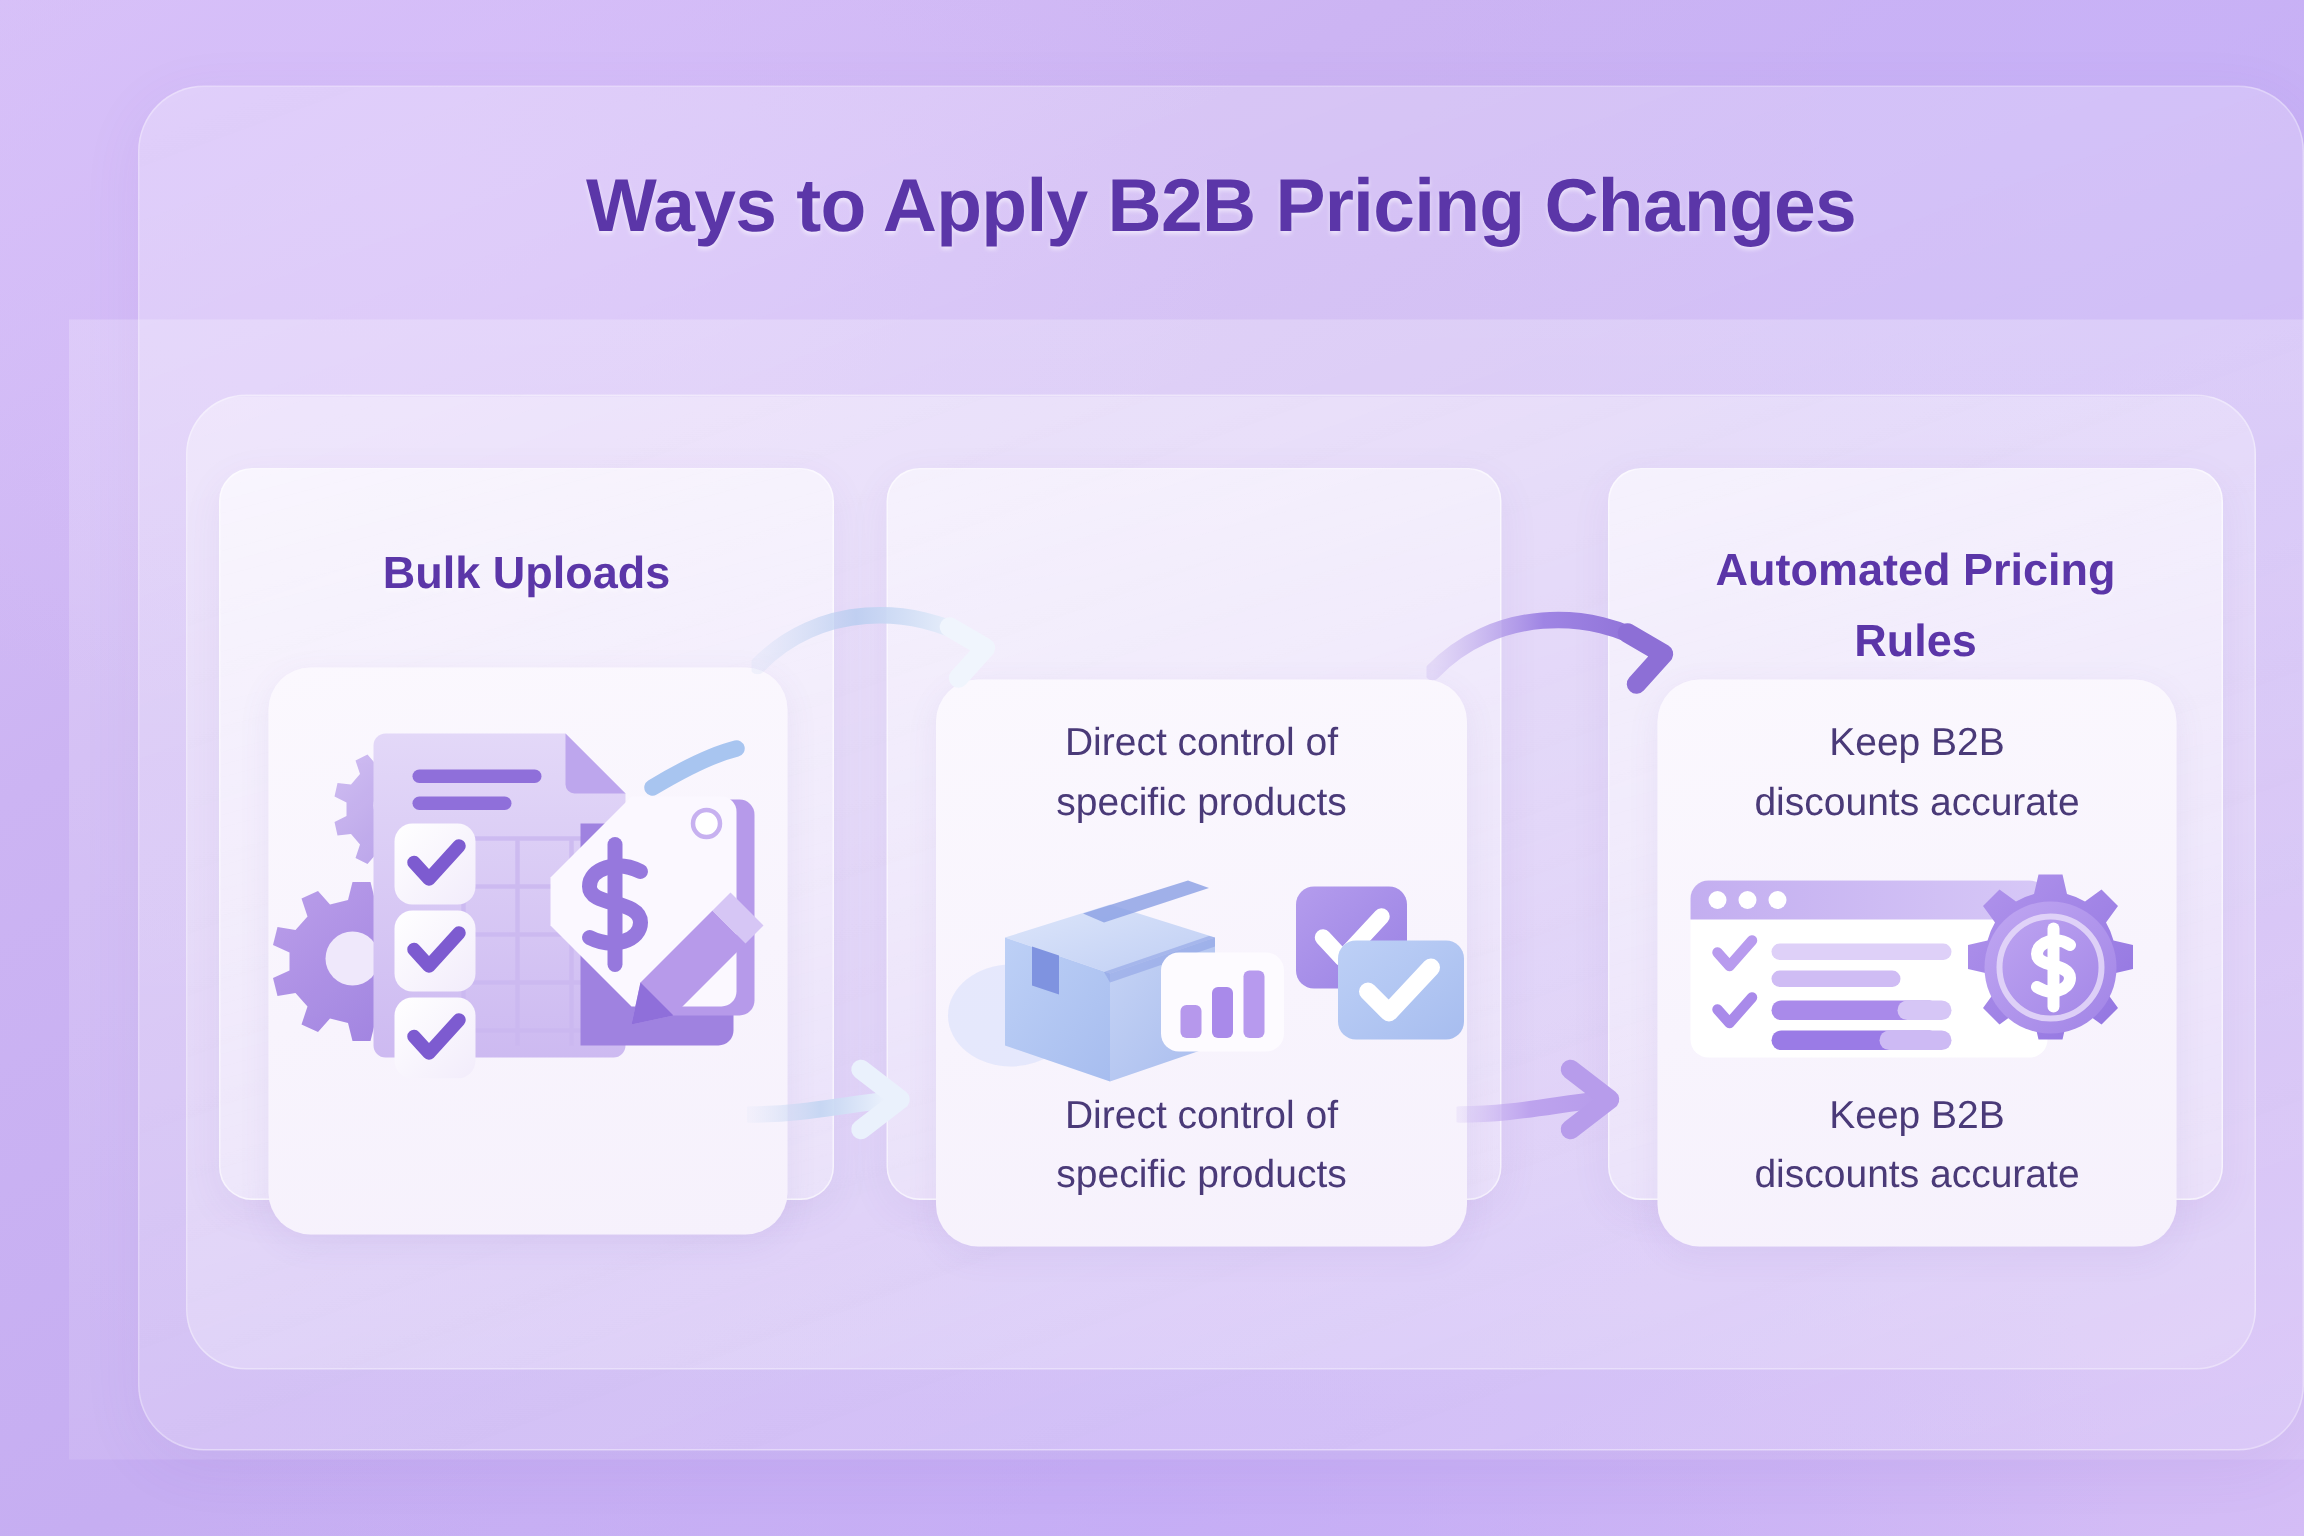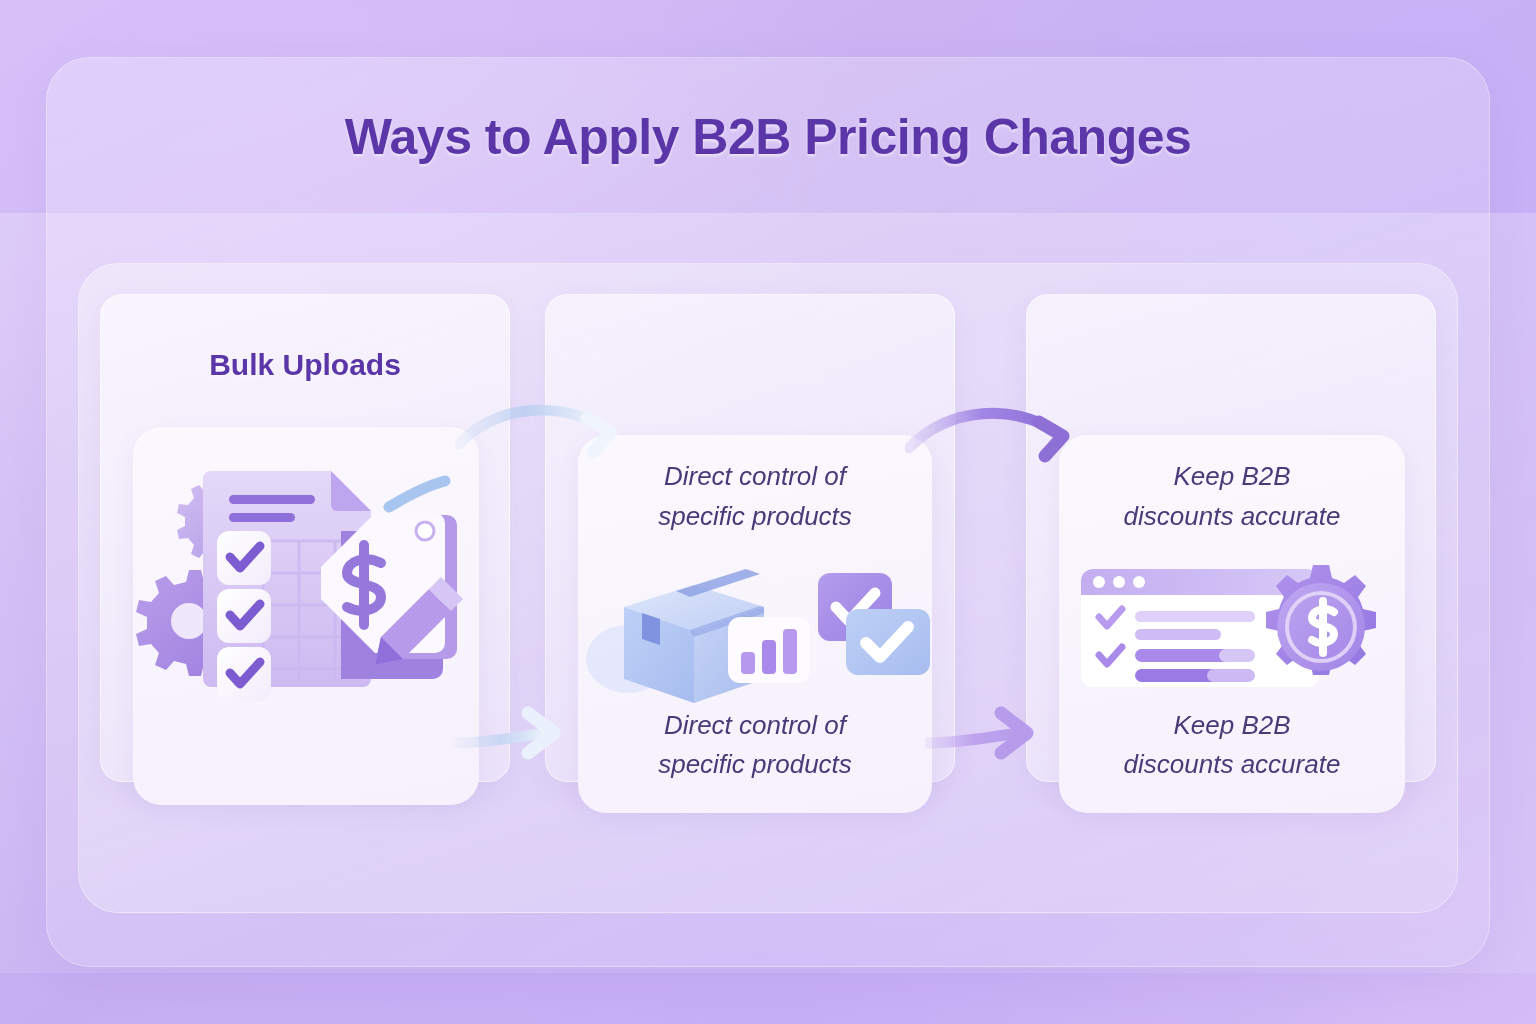--- a/index.html
+++ b/index.html
@@ -6,21 +6,21 @@
   html,body { width:1536px; height:1024px; overflow:hidden; }
   body {
     font-family:"Liberation Sans", sans-serif;
     background:
       radial-gradient(ellipse 900px 600px at 18% 12%, rgba(214,190,250,0.85) 0%, rgba(214,190,250,0) 62%),
       radial-gradient(ellipse 800px 700px at 92% 8%, rgba(200,178,248,0.8) 0%, rgba(200,178,248,0) 60%),
       radial-gradient(ellipse 1000px 700px at 50% 100%, rgba(196,172,246,0.75) 0%, rgba(196,172,246,0) 65%),
       linear-gradient(150deg,#d8c2f7 0%,#ccb4f3 28%,#c6aef2 55%,#cbb3f4 78%,#d4bdf6 100%);
     position:relative;
   }
-  #stage { position:absolute; inset:0; }
+  #stage { position:absolute; inset:0;margin-left:46px; }
 
   
   .panel-outer{
     position:absolute; left:46px; top:57px; width:1444px; height:910px;
     border-radius:44px;
     background:linear-gradient(160deg, rgba(255,255,255,0.26), rgba(255,255,255,0.10));
     border:1px solid rgba(255,255,255,0.30);
     box-shadow:0 10px 40px rgba(120,80,180,0.08);
   }
   .panel-band{
@@ -37,21 +37,21 @@
   
   .title{
     position:absolute; left:0; top:108px; width:1536px; text-align:center;
     font-size:50px; font-weight:bold; letter-spacing:-0.5px;
     color:#5b36a8;
     text-shadow:0 2px 3px rgba(255,255,255,0.55);
   }
 
   
   .card{
-    position:absolute; top:294px; width:410px; height:488px;
+    position:absolute; top:312px; width:410px; height:488px;
     border-radius:22px;
     background:linear-gradient(165deg, rgba(255,255,255,0.62), rgba(255,255,255,0.34));
     border:1px solid rgba(255,255,255,0.55);
     box-shadow:0 8px 28px rgba(110,70,175,0.07);
   }
   #card-1{ left:100px; }
   #card-2{ left:545px; background:linear-gradient(165deg, rgba(255,255,255,0.55), rgba(255,255,255,0.30)); }
   #card-3{ left:1026px; }
 
   .card-heading{
@@ -61,21 +61,20 @@
     white-space:pre-line;
   }
   #card-1 .card-heading{ top:46px; }
 
   .inner-panel{
     position:absolute; left:32px; width:346px;
     border-radius:28px;
     background:linear-gradient(170deg,#fbf8fe 0%,#f8f4fd 55%,#f6f1fc 100%);
     box-shadow:0 6px 22px rgba(120,85,180,0.08);
     overflow:hidden;
-    font-style:italic;
   }
   #card-1 .inner-panel{ top:132px; height:378px; }
   #card-2 .inner-panel{ top:140px; height:378px; left:32px; width:354px; }
   #card-3 .inner-panel{ top:140px; height:378px; }
 
   .inner-top-text, .inner-bottom-text{
     position:absolute; left:0; width:100%; text-align:center;
     font-size:26px; line-height:1.52; color:#4a3a78; white-space:pre-line;
   }
   .inner-top-text{ top:22px; }
@@ -231,20 +230,22 @@
           <rect x="268" y="58" width="84" height="66" rx="12" fill="url(#g2d)"></rect>
           <path d="M288 92 l14 14 28-30" stroke="#ffffff" stroke-width="12" fill="none" stroke-linecap="round" stroke-linejoin="round"></path>
         </svg>
       </div>
       <div class="inner-bottom-text">Direct control of
 specific products</div>
     </div>
   </div>
 
   <div class="card" id="card-3">
+    <div class="card-heading">Automated Pricing
+Rules</div>
     <div class="inner-panel">
       <div class="inner-top-text">Keep B2B
 discounts accurate</div>
       <div class="art">
         <svg viewBox="0 0 346 160" xmlns="http://www.w3.org/2000/svg">
           <defs>
             <linearGradient id="g3a" x1="0" y1="0" x2="1" y2="0">
               <stop offset="0" stop-color="#c3aef0"></stop>
                 <stop offset="1" stop-color="#d7c8f7"></stop>
             </linearGradient>

